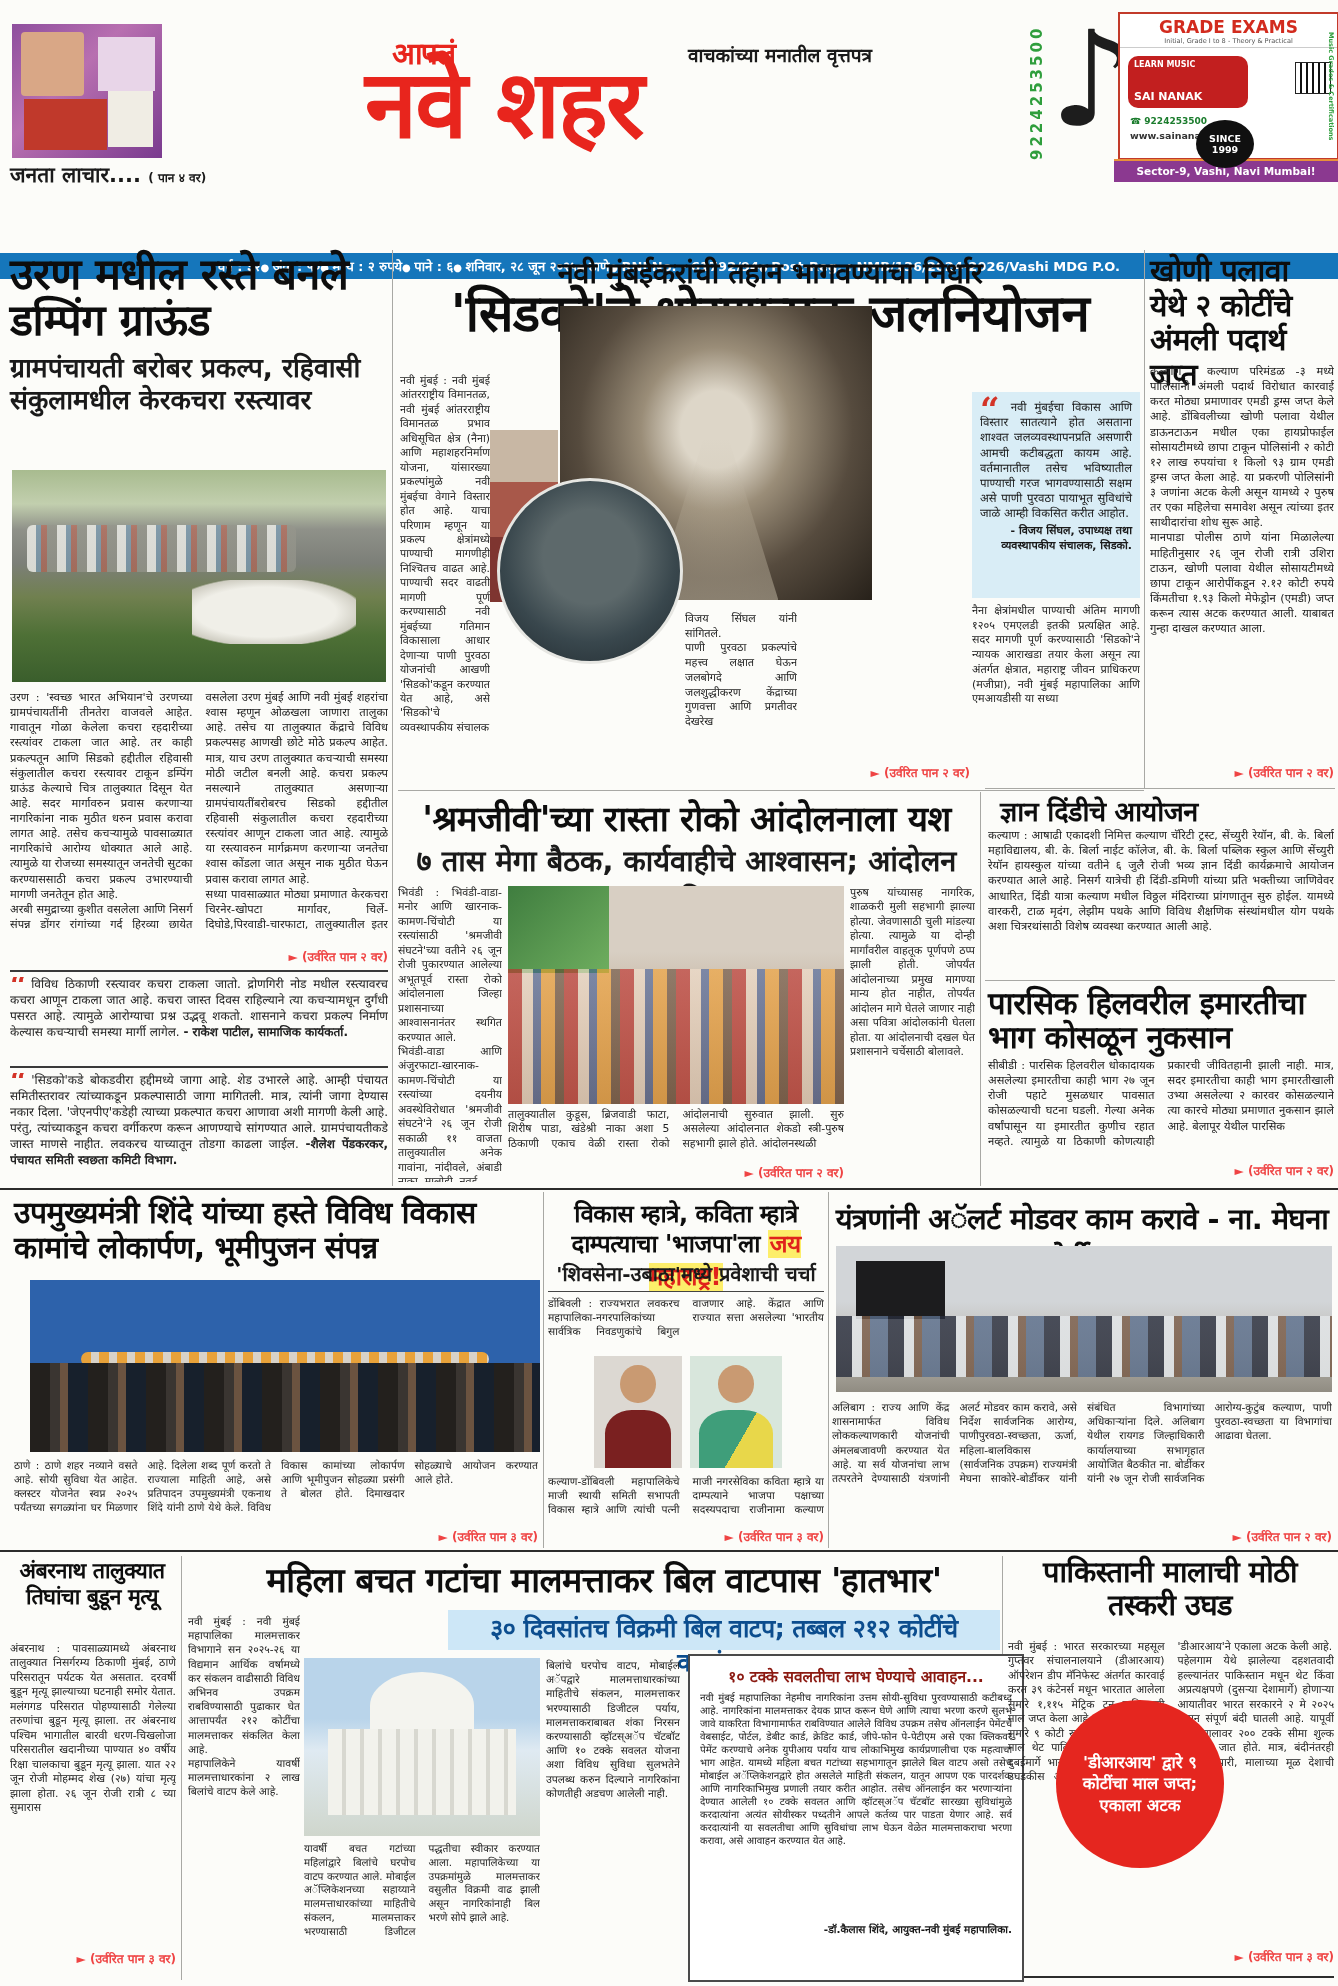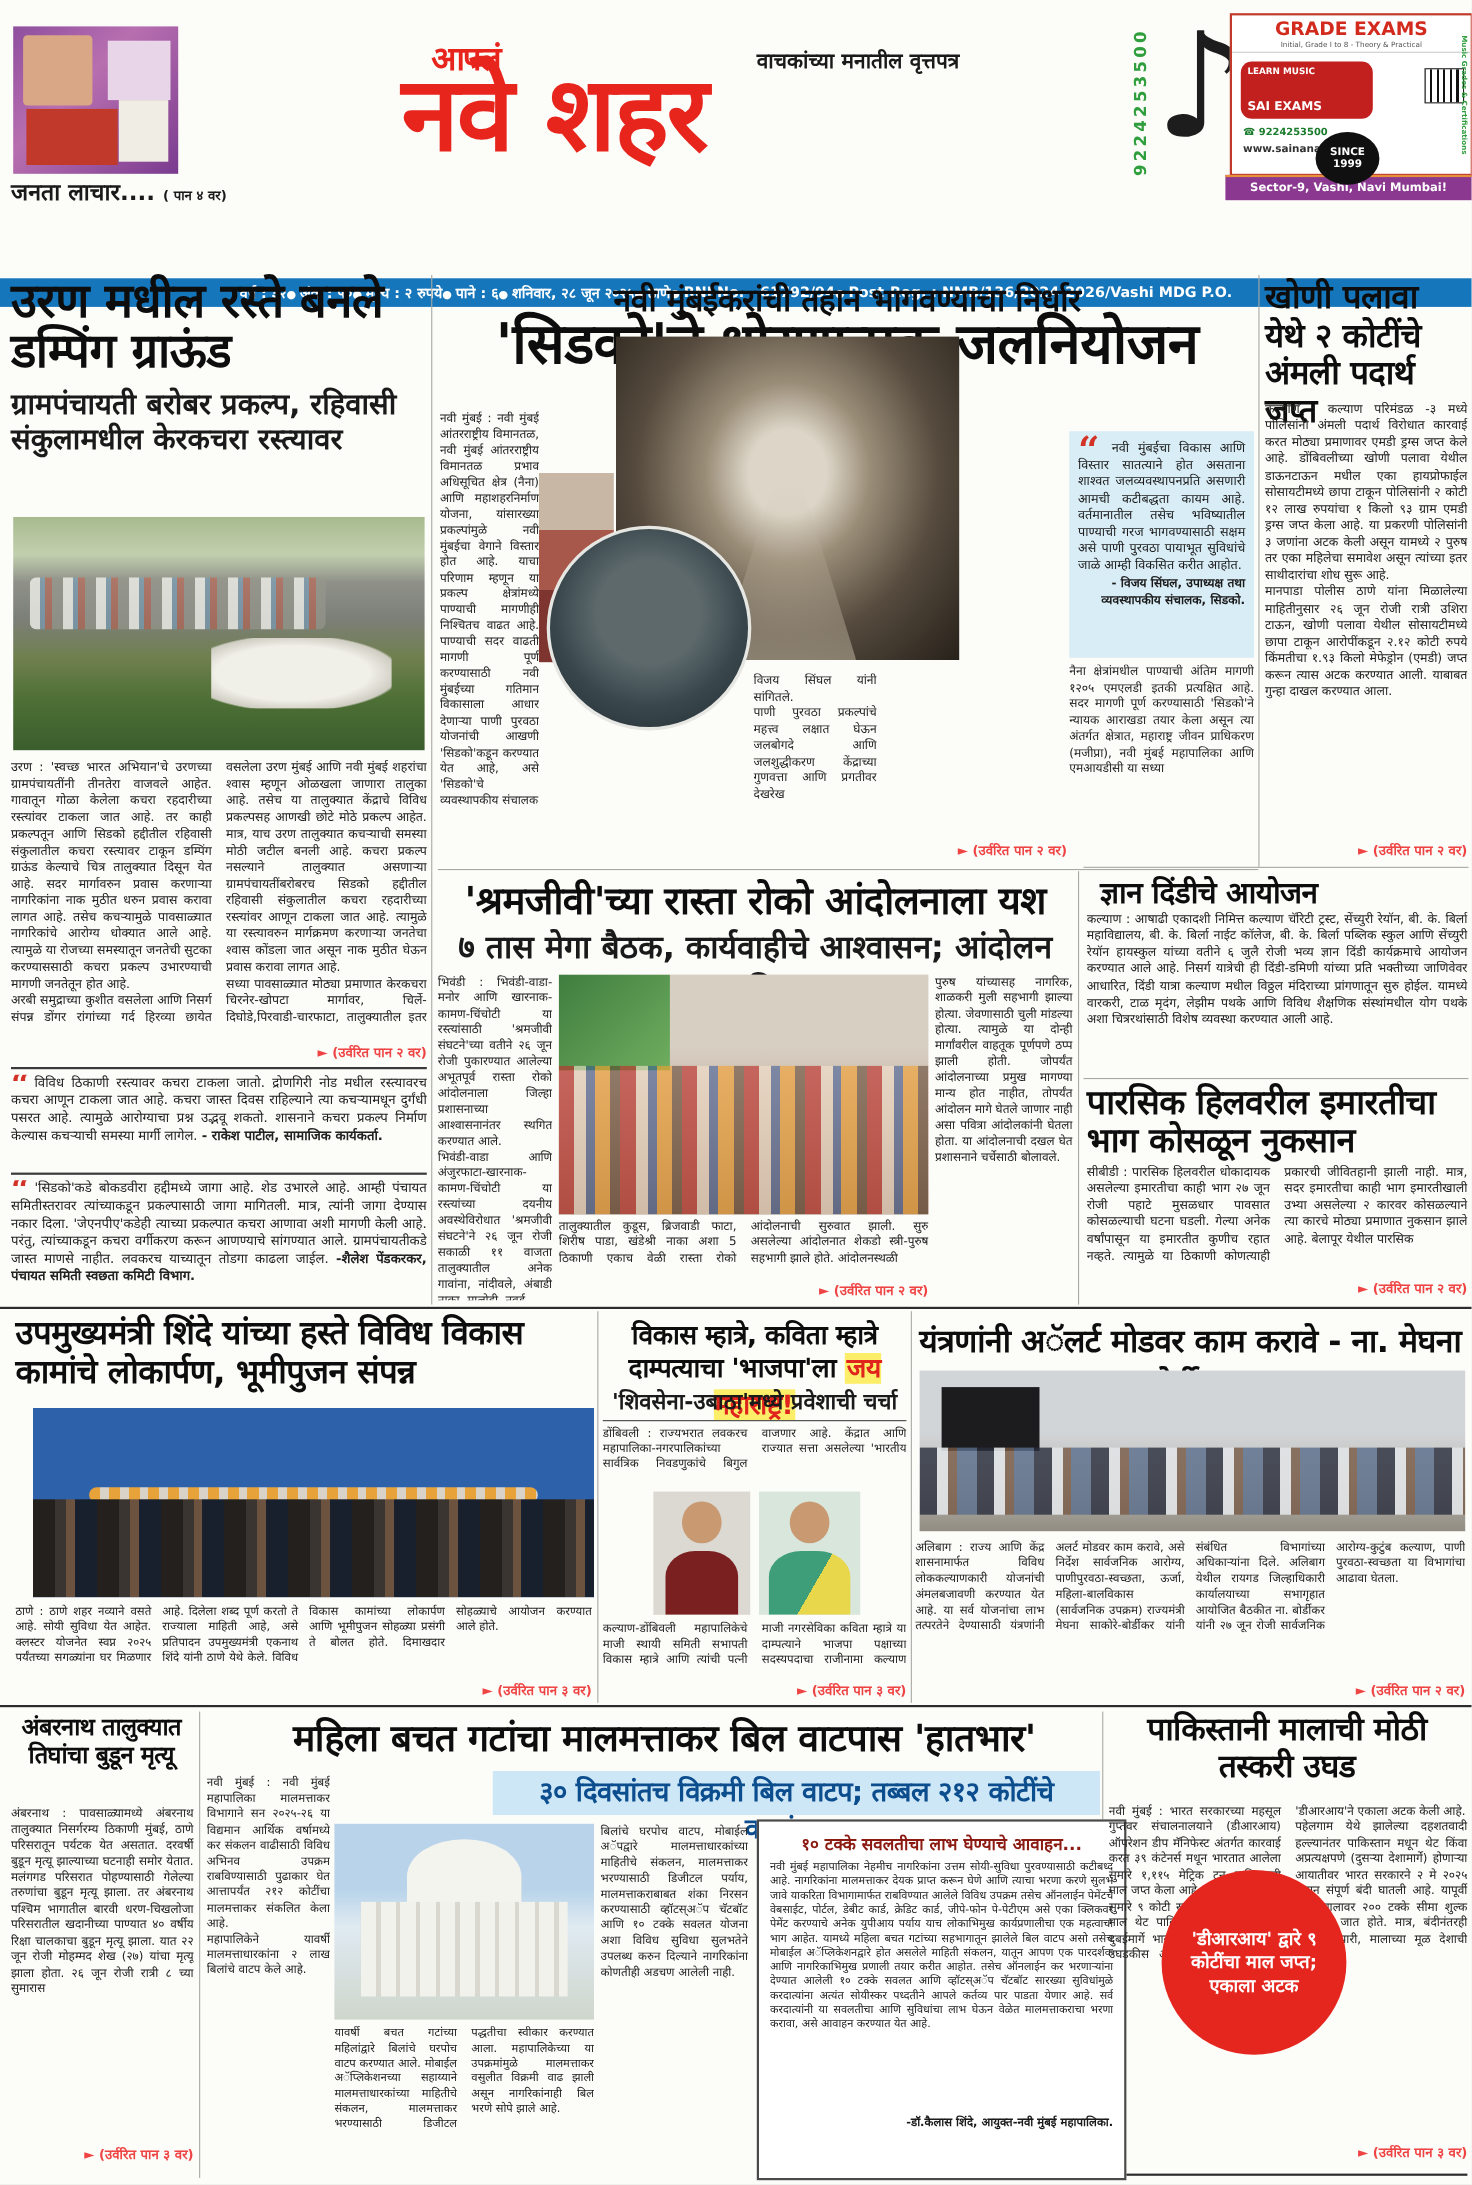--- a/index.html
+++ b/index.html
@@ -100,21 +100,21 @@
   <div class="abs" style="left:1196px;top:120px;width:58px;height:48px;background:#101010;border-radius:50%;color:#fff;display:flex;flex-direction:column;align-items:center;justify-content:center;font-size:9.5px;font-weight:bold;line-height:1.2;z-index:2;">
     <span>SINCE</span>
     <span>1999</span>
   </div>
 
   <div class="abs adbox" style="left:1118px;top:12px;width:217px;height:144px;">
     <div class="center" style="font-size:17px;font-weight:bold;color:#d22b1e;margin-top:3px;">GRADE EXAMS</div>
     <div class="center" style="font-size:6.6px;color:#555;border-bottom:1px solid #ccc;padding-bottom:2px;">Initial, Grade I to 8 - Theory &amp; Practical</div>
     <div class="redblob"></div>
     <div class="abs" style="left:14px;top:46px;font-size:8px;font-weight:bold;color:#fff;z-index:2;">LEARN MUSIC</div>
-    <div class="abs" style="left:14px;top:76px;font-size:11px;font-weight:bold;color:#fff;z-index:2;">SAI EXAMS</div>
+    <div class="abs" style="left:14px;top:76px;font-size:11px;font-weight:bold;color:#fff;z-index:2;">SAI NANAK</div>
     <div class="piano"></div>
     <div class="abs" style="left:10px;top:102px;font-size:9px;font-weight:bold;color:#1b7c2d;">☎ 9224253500</div>
     <div class="abs" style="left:10px;top:116px;font-size:9.5px;font-weight:bold;color:#333;">www.sainanak.in</div>
     <div class="abs" style="right:2px;top:18px;height:110px;writing-mode:vertical-rl;font-size:6.5px;color:#2f9e3c;font-weight:bold;">Music Grades &amp; Certifications</div>
   </div>
   <div class="abs center" style="left:1114px;top:159px;width:224px;height:21px;background:#8b3990;color:#fff;font-size:10.5px;font-weight:bold;line-height:21px;border-top:2px solid #e8913a;">Sector-9, Vashi, Navi Mumbai!</div>
 
   <div class="abs datebar" style="left:0;top:221px;width:1338px;height:26px;">
     <span>वर्ष : ३२</span>
     <span>अंक : ५०</span>

